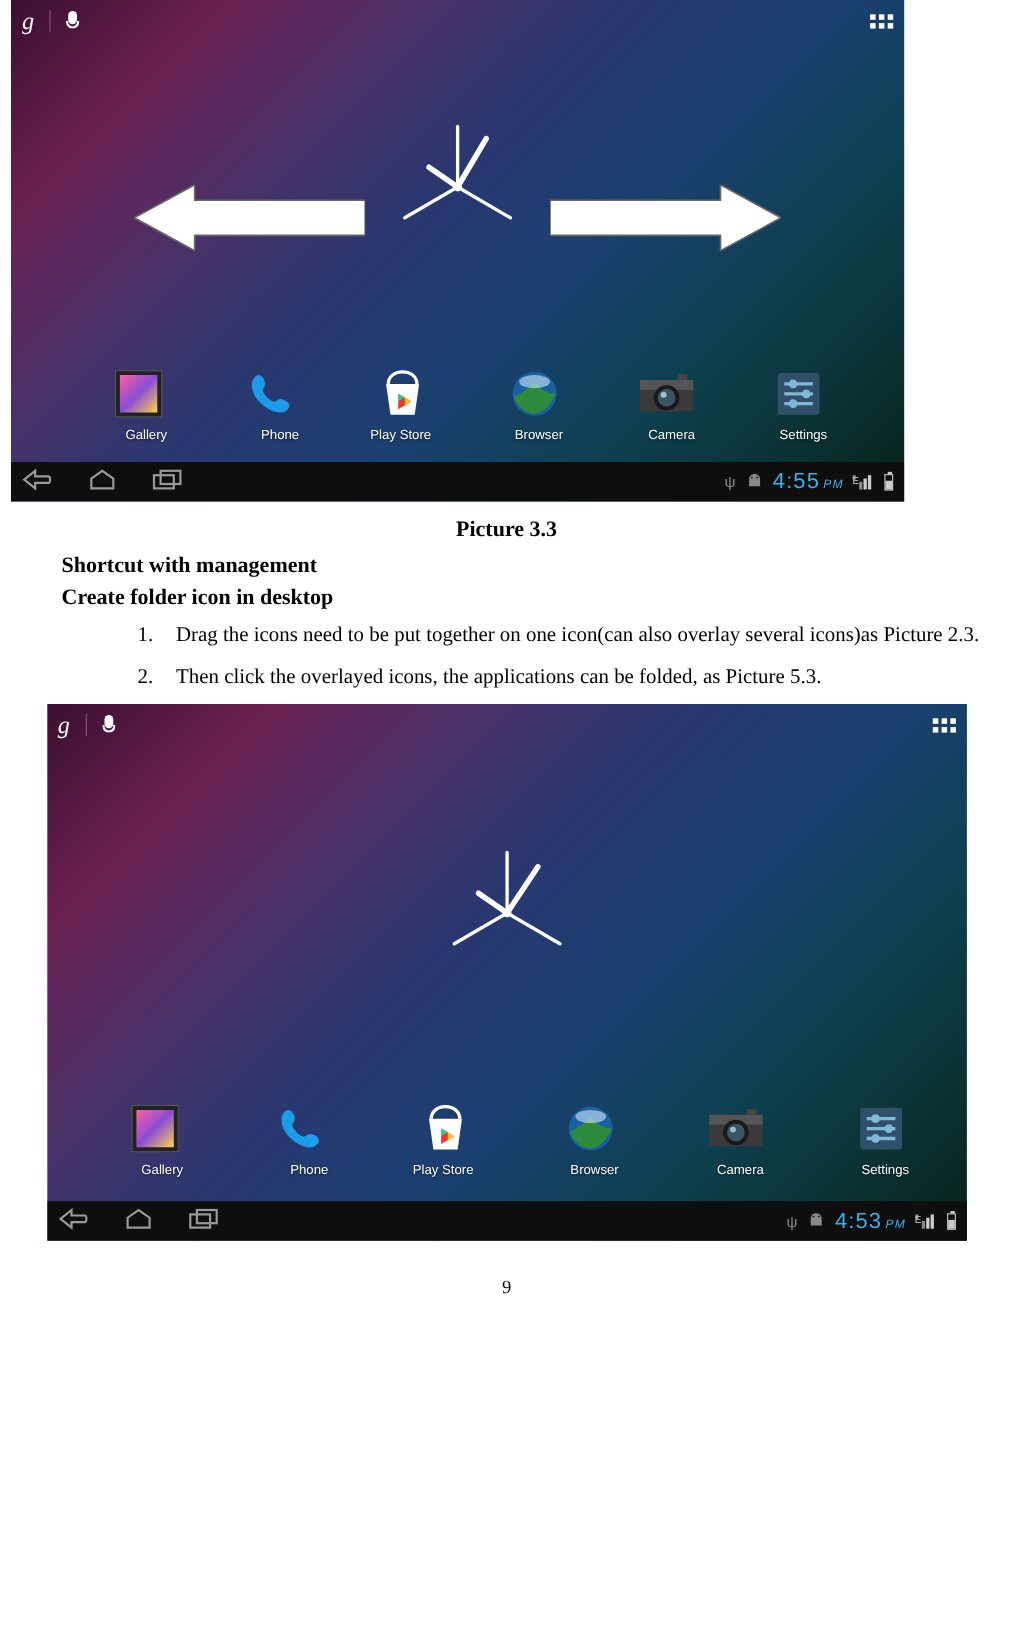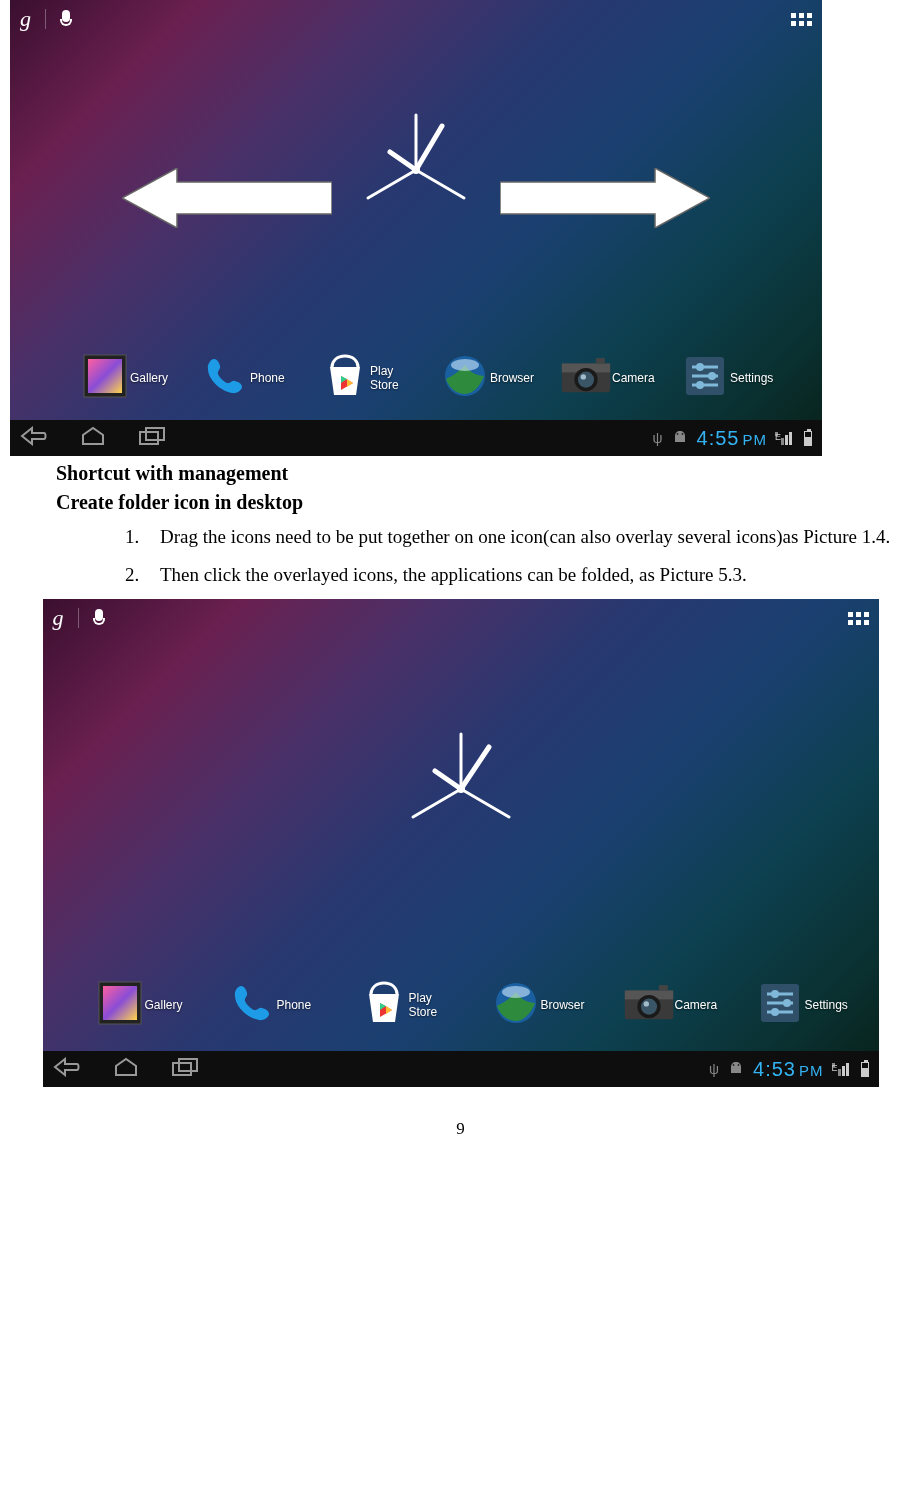--- a/index.html
+++ b/index.html
@@ -40,34 +40,34 @@
     .tablet.first .clock-widget { top: 110px; }
     .tablet.second .clock-widget { top: 130px; }
 
     .arrow { position: absolute; fill: #fff; stroke: #666; stroke-width: 1.5; }
     .arrow.left  { top: 168px; left: 112px; }
     .arrow.right { top: 168px; right: 112px; }
 
     .dock { position: absolute; left: 0; right: 0; display: flex; justify-content: center; gap: 48px; }
     .tablet.first .dock  { bottom: 54px; gap: 48px; }
     .tablet.second .dock { bottom: 58px; gap: 60px; }
-    .app { display: flex; flex-direction: row; align-items: center; width: 72px; }
+    .app { display: flex; flex-direction: column; align-items: flex-end; width: 72px; }
     .app .ic { width: 52px; height: 52px; display: flex; align-items: center; justify-content: center; }
     .app .lbl { color: #fff; font-size: 12px; font-family: Arial, sans-serif; margin-top: 4px; text-shadow: 0 1px 2px rgba(0,0,0,.6); }
 
     .bottombar {
       position: absolute; left: 0; right: 0; bottom: 0; height: 36px;
       background: #0e0e0e; display: flex; align-items: center;
       justify-content: space-between; padding: 0 10px;
       font-family: Arial, sans-serif;
     }
     .bb-left { display: flex; gap: 32px; align-items: center; }
     .bb-right { display: flex; gap: 8px; align-items: center; }
     .bb-time { color: #34b3f2; font-size: 20px; font-weight: 400; letter-spacing: 1px; }
-    .bb-time .pm { font-size: 15px; margin-left: 3px; }
+    .bb-time .pm { font-size: 11px; margin-left: 3px; font-style: italic; }
     .sig { display: flex; gap: 1px; align-items: flex-end; }
     .sig span { width: 3px; background: #888; }
     .sig span:nth-child(1){height:4px} .sig span:nth-child(2){height:7px}
     .sig span:nth-child(3){height:10px;background:#ccc} .sig span:nth-child(4){height:13px;background:#ccc}
     .sig .e { color:#ccc; font-size:9px; margin-right:2px; align-self: flex-start; }
     .batt { width: 8px; height: 15px; border: 1px solid #ccc; position: relative; }
     .batt::before { content:""; position:absolute; top:-3px; left:2px; width:4px; height:2px; background:#ccc; }
     .batt::after { content:""; position:absolute; bottom:0; left:0; right:0; height:60%; background:#ccc; }
 
     .nav-ic svg { stroke:#999; fill:none; stroke-width:2; }
@@ -235,24 +235,25 @@
             <span></span>
             <span></span>
             <span></span>
             <span></span>
           </span>
         <span class="batt"></span>
       </div>
     </div>
   </div>
 
+  <div class="caption">Picture 3.3</div>
   <div class="h2">Shortcut with management</div>
   <div class="h2">Create folder icon in desktop</div>
   <ol class="ol">
-    <li>Drag the icons need to be put together on one icon(can also overlay several icons)as Picture 1.4.</li>
+    <li>Drag the icons need to be put together on one icon(can also overlay several icons)as Picture 2.3.</li>
     <li>Then click the overlayed icons, the applications can be folded, as Picture 5.3.</li>
   </ol>
 
   <div class="tablet second">
 
     <div class="topbar">
       <div class="topbar-left">
         <span class="g-logo">g</span>
         <span class="sep"></span>
         <span class="mic-icon">

